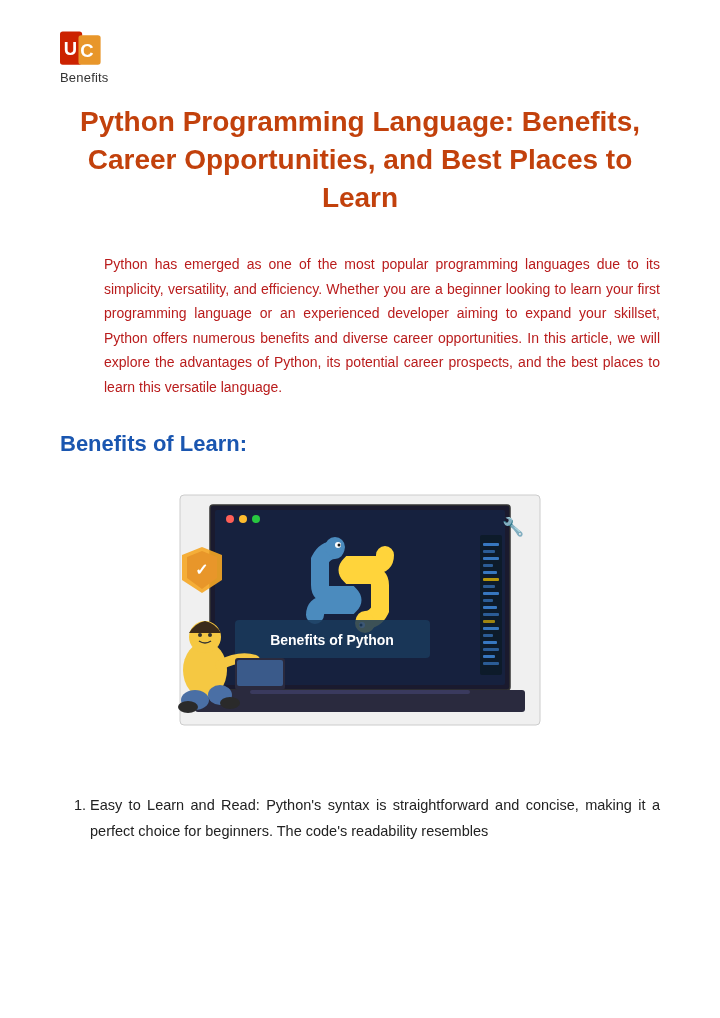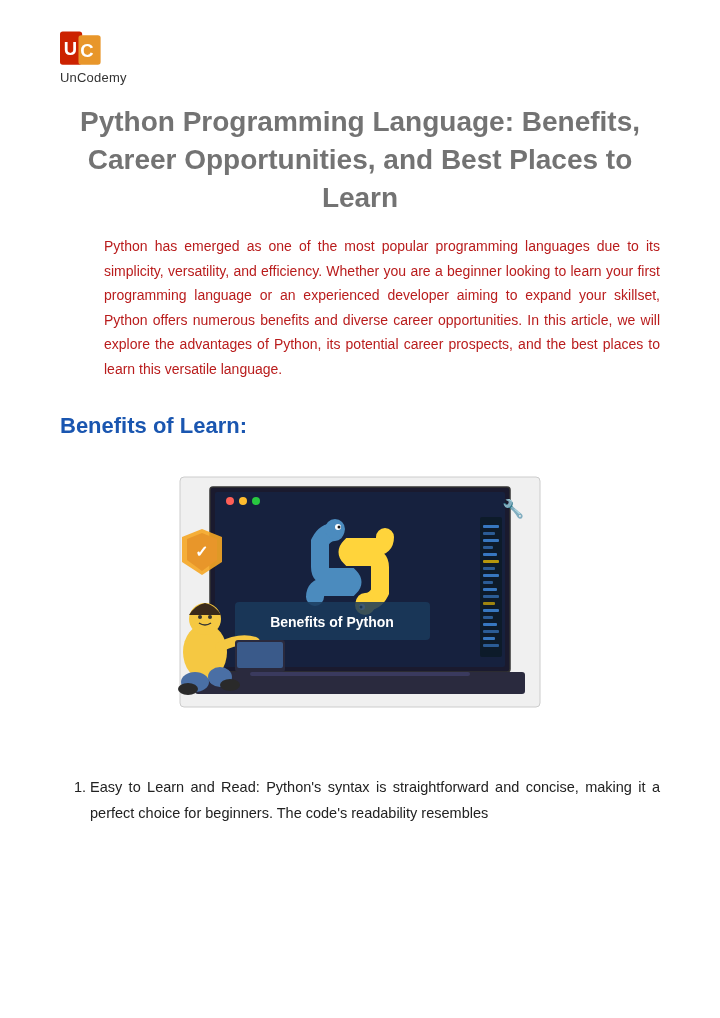--- a/index.html
+++ b/index.html
@@ -44,24 +44,24 @@
       font-size: 13px;
       color: #333333;
       font-weight: 500;
       letter-spacing: 0.2px;
     }
 
     .article-title {
       font-family: Arial, Helvetica, sans-serif;
       font-size: 28px;
       font-weight: 700;
-      color: #737373;
+      color: #c2410c;
       text-align: center;
       line-height: 1.35;
-      margin-bottom: 18px;
+      margin-bottom: 36px;
     }
 
     .section-heading {
       font-family: Arial, Helvetica, sans-serif;
       font-size: 22px;
       font-weight: 800;
       color: #1a56b0;
       margin-bottom: 16px;
     }
 
@@ -120,21 +120,21 @@
 
         <rect x="0" y="0" width="24" height="36" rx="3" fill="#cc2200"></rect>
 
         <rect x="20" y="4" width="24" height="32" rx="3" fill="#e8962a"></rect>
 
         <text x="4" y="26" font-family="Arial" font-weight="900" font-size="20" fill="white">U</text>
 
         <text x="22" y="28" font-family="Arial" font-weight="900" font-size="20" fill="white">C</text>
       </svg>
     </div>
-    <span class="logo-text-brand">UnCodemy</span>
+    <span class="logo-text-brand">Benefits</span>
   </div>
 
   <h1 class="article-title">Python Programming Language: Benefits, Career Opportunities, and Best Places to Learn</h1>
 
   <div class="intro-section">
     <p class="intro-text">Python has emerged as one of the most popular programming languages due to its simplicity, versatility, and efficiency. Whether you are a beginner looking to learn your first programming language or an experienced developer aiming to expand your skillset, Python offers numerous benefits and diverse career opportunities. In this article, we will explore the advantages of Python, its potential career prospects, and the best places to learn this versatile language.</p>
   </div>
 
   <div class="benefits-section">
     <h2 class="section-heading">Benefits of Learn:</h2>

